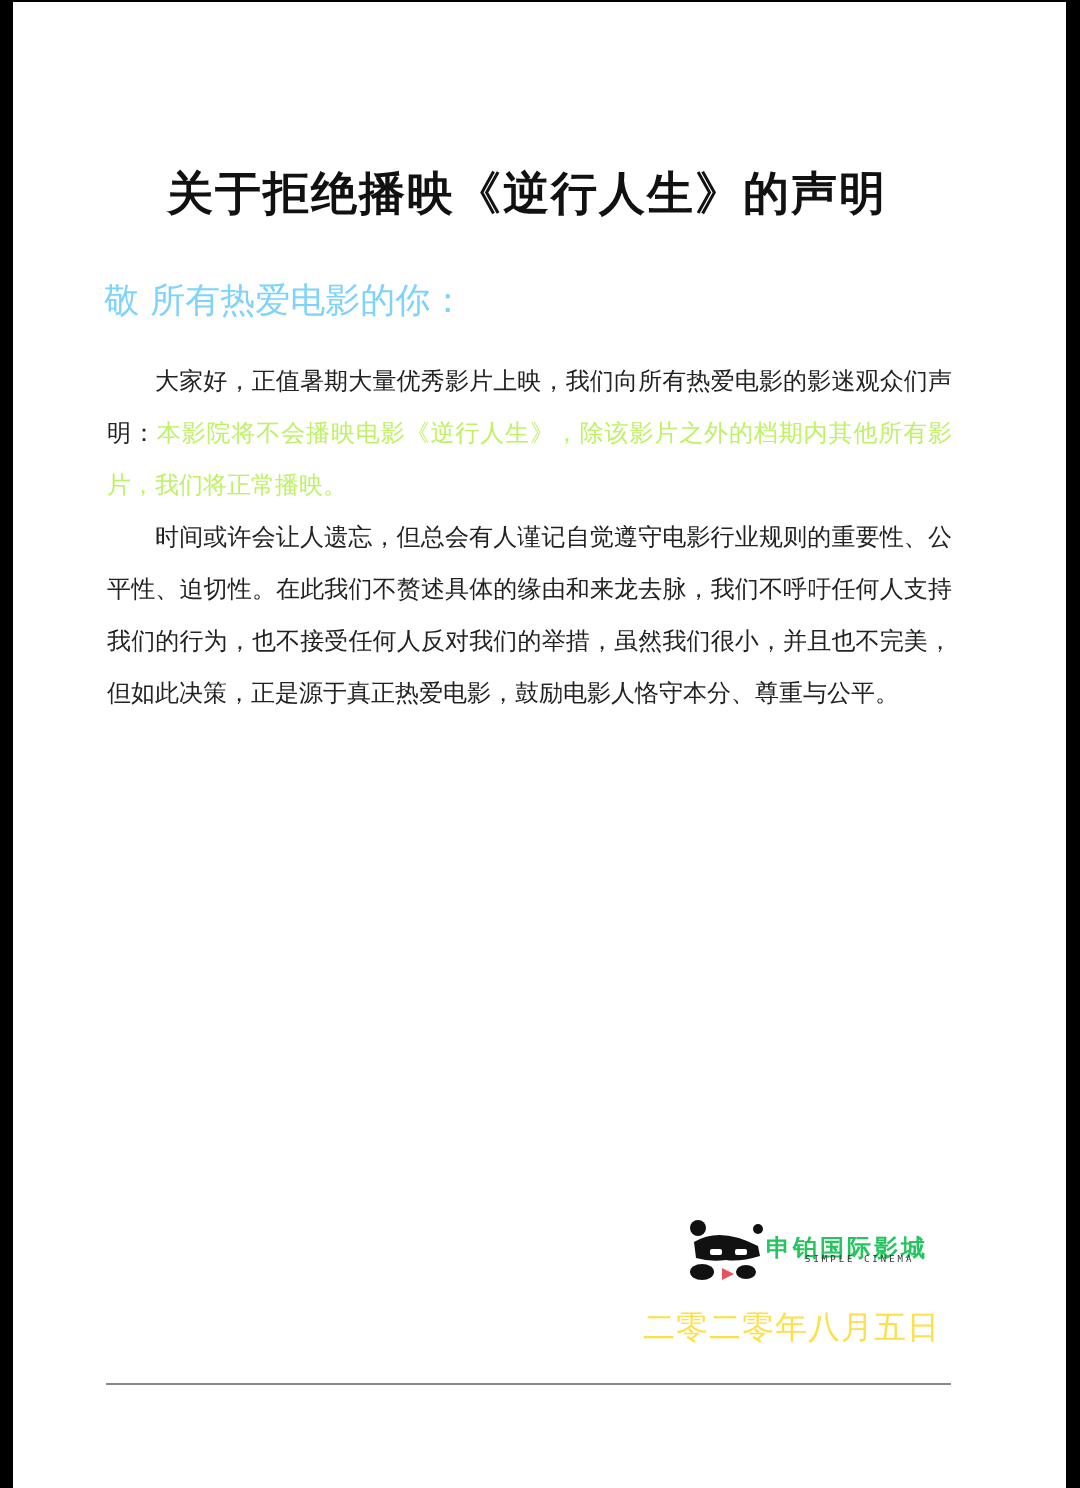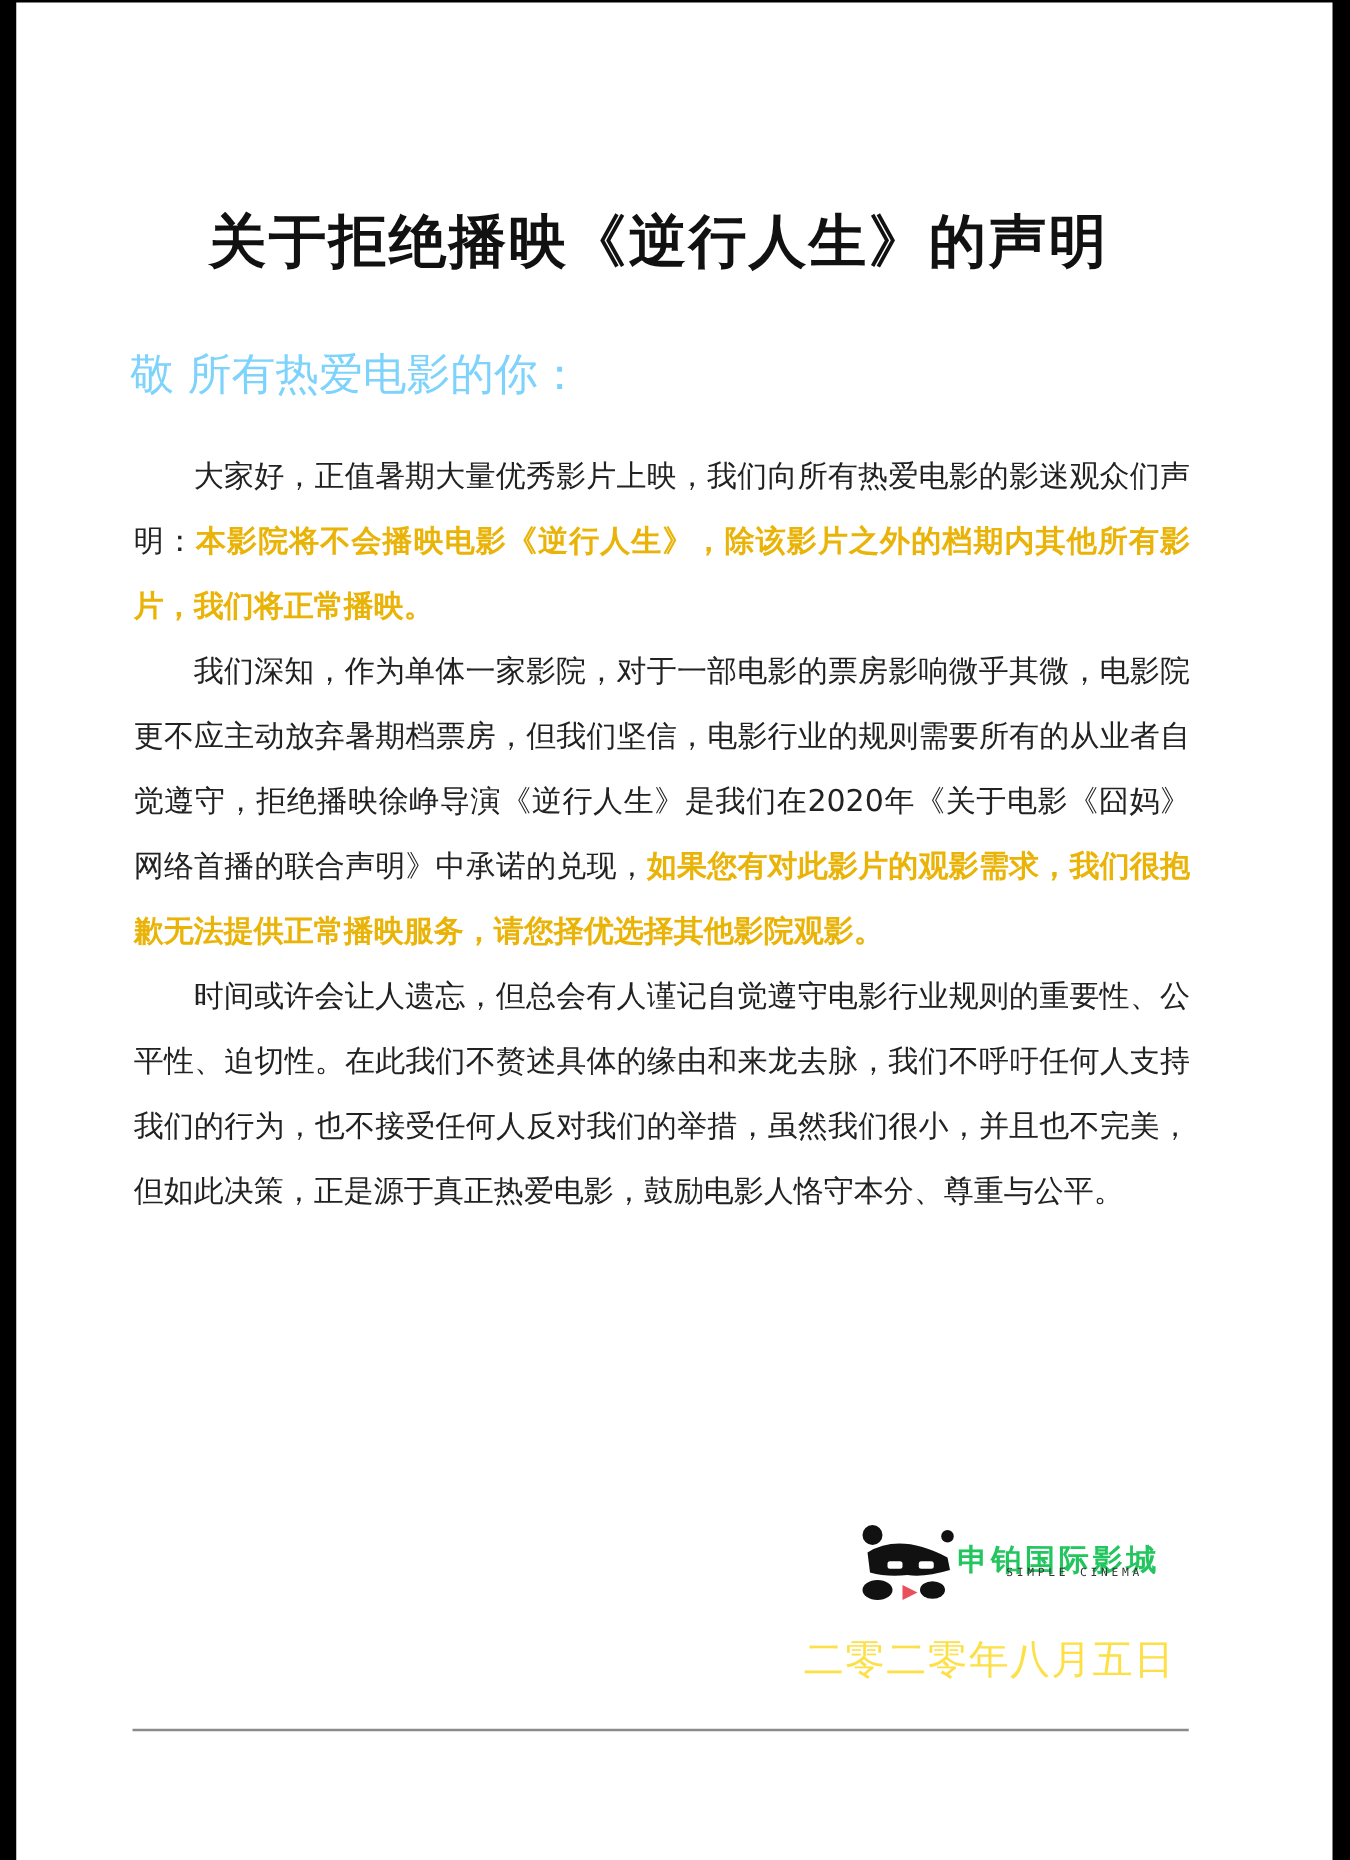--- a/index.html
+++ b/index.html
@@ -52,22 +52,22 @@
       font-size: 24px;
       line-height: 52px;
       color: #222;
     }
     .body-text p {
       margin: 0;
       text-indent: 2em;
       text-align: justify;
     }
     .body-text b {
-      font-weight: bold;
-      color: #eab308;
+      font-weight: normal;
+      color: #bef264;
     }
     .logo {
       position: absolute;
       left: 680px;
       top: 1216px;
       width: 275px;
       height: 70px;
     }
     .logo svg.mark {
       position: absolute;
@@ -116,21 +116,20 @@
 
 <div class="page">
 </div>
 
 <h1 class="title">关于拒绝播映《逆行人生》的声明</h1>
 
 <div class="salutation">敬 所有热爱电影的你：</div>
 
 <div class="body-text">
   <p><span>大家好，正值暑期大量优秀影片上映，我们向所有热爱电影的影迷观众们声明：</span><b>本影院将不会播映电影《逆行人生》，除该影片之外的档期内其他所有影片，我们将正常播映。</b></p>
-  <p><span>我们深知，作为单体一家影院，对于一部电影的票房影响微乎其微，电影院更不应主动放弃暑期档票房，但我们坚信，电影行业的规则需要所有的从业者自觉遵守，拒绝播映徐峥导演《逆行人生》是我们在2020年《关于电影《囧妈》网络首播的联合声明》中承诺的兑现，</span><b>如果您有对此影片的观影需求，我们很抱歉无法提供正常播映服务，请您择优选择其他影院观影。</b></p>
   <p><span>时间或许会让人遗忘，但总会有人谨记自觉遵守电影行业规则的重要性、公平性、迫切性。在此我们不赘述具体的缘由和来龙去脉，我们不呼吁任何人支持我们的行为，也不接受任何人反对我们的举措，虽然我们很小，并且也不完美，但如此决策，正是源于真正热爱电影，鼓励电影人恪守本分、尊重与公平。</span></p>
 </div>
 
 <div class="logo">
   <svg class="mark" width="90" height="70" viewBox="0 0 90 70">
 
     <circle cx="18" cy="12" r="8" fill="#111"></circle>
     <circle cx="78" cy="13" r="5" fill="#111"></circle>
 
     <path d="M14 26 Q40 10 78 30 L80 40 Q60 46 46 44 Q30 46 16 42 Z" fill="#111"></path>

